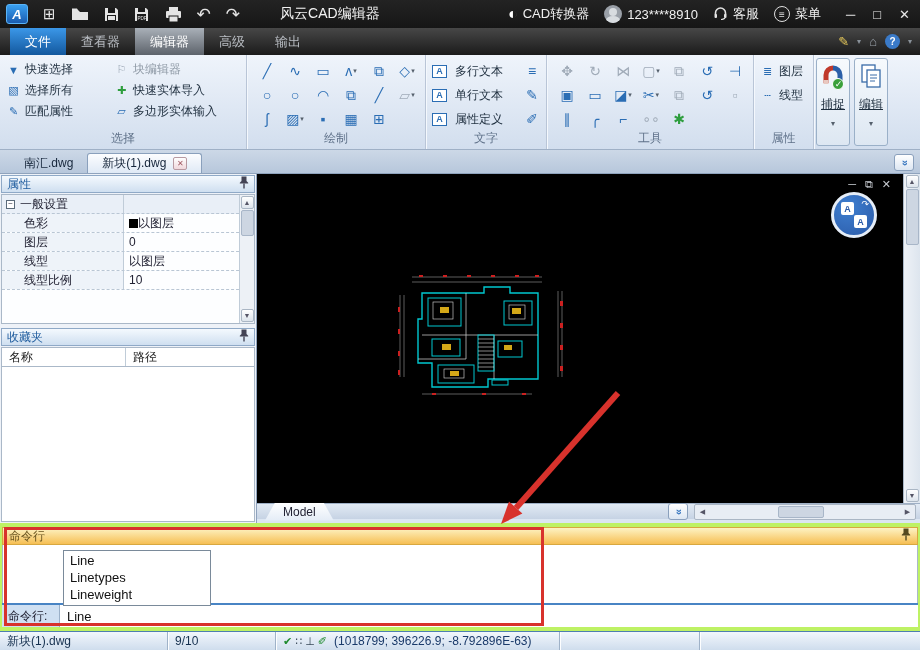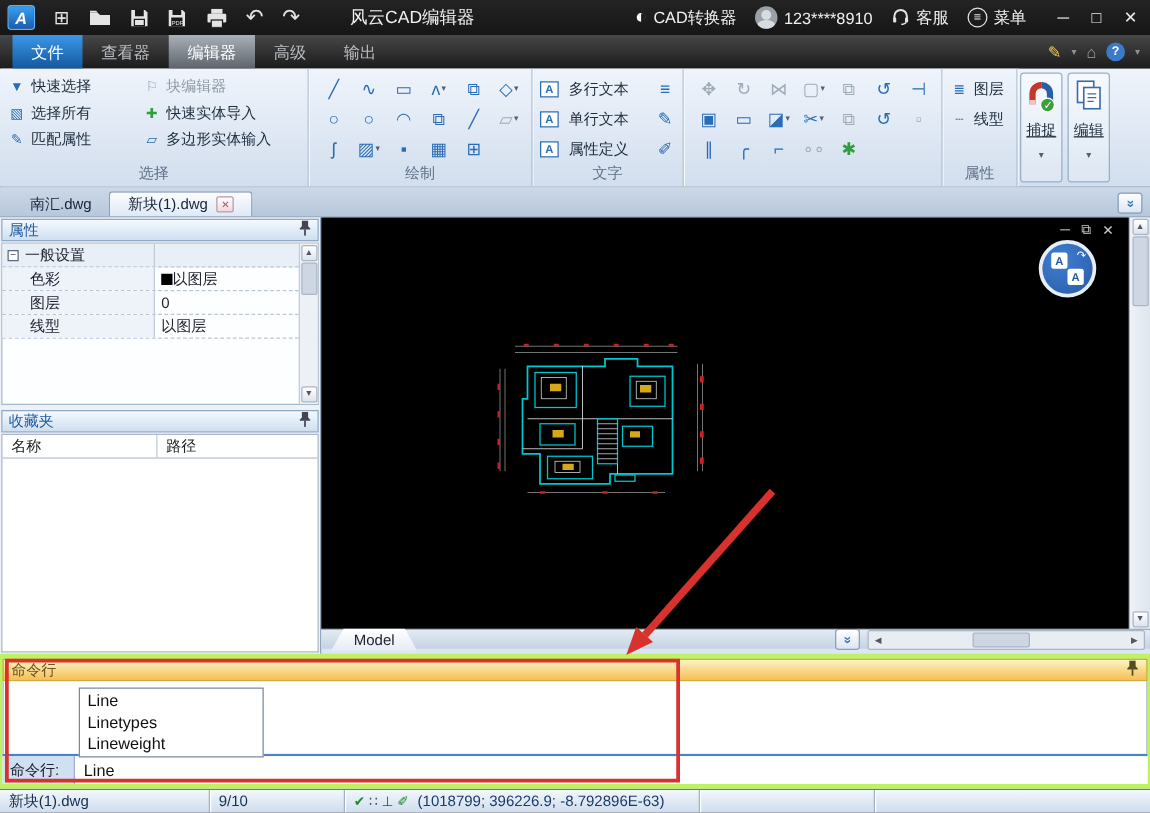--- a/index.html
+++ b/index.html
@@ -347,20 +347,21 @@
           <span class="gicon">✂<i class="caret">▾</i></span>
           <span class="gicon dis">⧉</span>
           <span class="gicon">↺</span>
           <span class="gicon dis">▫</span>
           <span class="gicon">∥</span>
           <span class="gicon">╭</span>
           <span class="gicon">⌐</span>
           <span class="gicon dis">∘∘</span>
           <span class="gicon grn">✱</span>
         </div>
+      <div class="rglabel">工具</div>
     </div>
 
     <div class="rgroup" style="padding-right:10px;">
       <div class="selitem" style="height:24px;">
         <span class="sico">≣</span>
         <span>图层</span>
       </div>
       <div class="selitem" style="height:24px;">
         <span class="sico">┄</span>
         <span>线型</span>
@@ -441,20 +442,26 @@
         <div class="prow">
           <div class="plabel">图层</div>
           <div class="pvalue">
               <span>0</span>
             </div>
         </div>
         <div class="prow">
           <div class="plabel">线型</div>
           <div class="pvalue">
               <span>以图层</span>
+            </div>
+        </div>
+        <div class="prow">
+          <div class="plabel">线型比例</div>
+          <div class="pvalue">
+              <span>10</span>
             </div>
         </div>
         <div class="vscr">
           <span class="scrbtn">▲</span>
           <span class="scrthumb"></span>
           <span class="scrbtn bot">▼</span>
         </div>
       </div>
 
       <div class="phead favhead">

